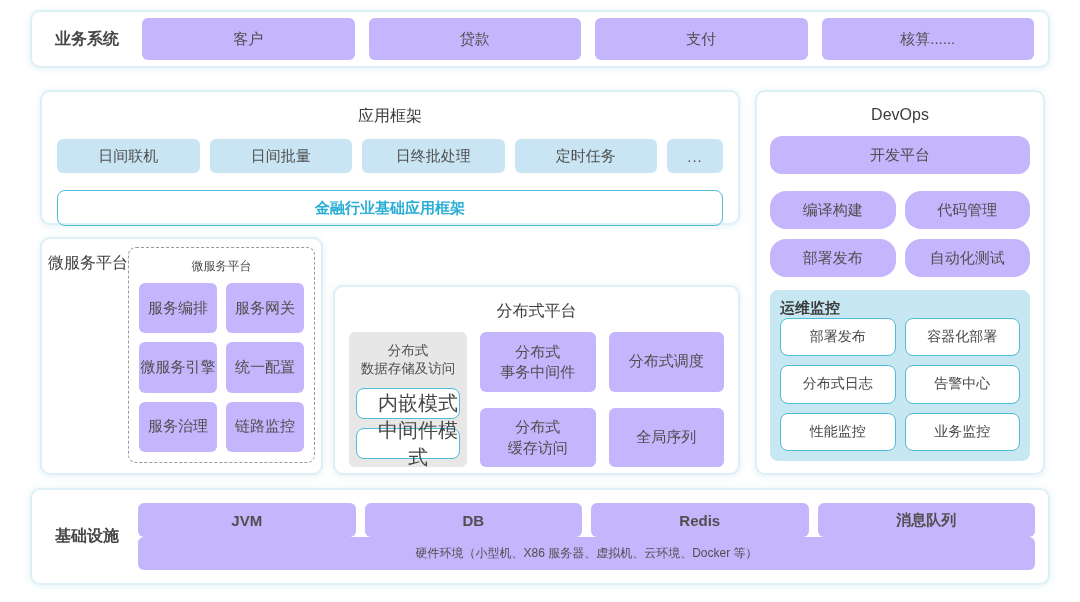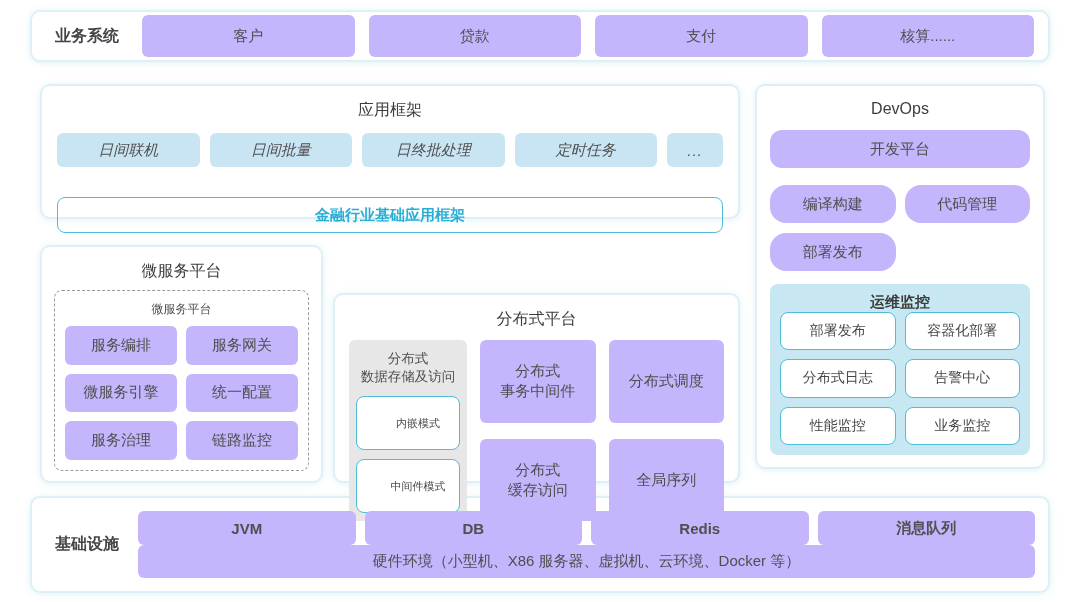--- a/index.html
+++ b/index.html
@@ -21,83 +21,83 @@
   .chip.blue { background: #c9e5f4; }
   .chip.white-cyan {
     background: #fff; border: 1.5px solid #4fbcd9; border-radius: 8px; color: #474747;
   }
   .title { font-size: 16px; font-weight: 500; color: #3d3d3d; text-align: center; }
   .side-label { width: 82px; flex: none; text-align: center;
     font-size: 16px; font-weight: 600; color: #454545; }
   .pre { white-space: pre-line; line-height: 1.35; }
 
   
-  .top-panel { height: 52px; display: flex; align-items: center; gap: 14px;
+  .top-panel { height: 58px; display: flex; align-items: center; gap: 14px;
     padding: 0 14px; margin-bottom: 22px; }
   .top-panel .chip { flex: 1; height: 42px; }
 
   
   .middle { display: flex; gap: 15px; margin: 0 5px 0 10px; }
-  .mid-left { width: 700px; display: flex; flex-direction: column; gap: 26px; }
+  .mid-left { width: 700px; display: flex; flex-direction: column; gap: 12px; }
 
   .af-panel { height: 135px; padding: 10px 15px; }
   .af-panel .title { margin: 4px 0 12px; }
   .af-row { display: flex; gap: 10px; }
-  .af-row .chip { flex: 1; height: 34px; font-style: italic; }
+  .af-row .chip { flex: 1; height: 34px; }
   .af-row .chip.more { flex: 0 0 56px; letter-spacing: 1px; }
-  .base-box { margin-top: 30px; height: 36px;
+  .base-box { margin-top: 17px; height: 36px;
     border: 1.5px solid #4fbcd9; border-radius: 8px;
     display: flex; align-items: center; justify-content: center;
     color: #29aed6; font-size: 15px; font-weight: 600; }
 
   .row3 { display: flex; gap: 10px; height: 238px; }
 
   
-  .ms-panel { width: 283px; padding: 8px 12px 10px; display: flex; flex-direction: column; }
+  .ms-panel { width: 283px; padding: 8px 6px 10px; display: flex; }
   .ms-panel .title { margin: 6px 0 8px; }
   .ms-dashed { flex: 1; border: 1px dashed #9a9a9a; border-radius: 8px;
     padding: 6px 10px 10px; display: flex; flex-direction: column; }
   .ms-inner-title { font-size: 12px; color: #4c4c4c; text-align: center; margin: 4px 0 8px; }
   .ms-grid { flex: 1; display: grid; grid-template-columns: 1fr 1fr;
     grid-auto-rows: 1fr; gap: 9px; }
 
   
   .dist-panel { flex: 1; padding: 8px 14px 12px; display: flex; flex-direction: column; margin-top: 48px; }
   .dist-panel .title { margin: 6px 0 10px; }
   .dist-grid { flex: 1; display: grid; grid-template-columns: 118px 1fr 1fr;
     grid-template-rows: 1fr 1fr; gap: 16px 13px; }
   .dist-storage { grid-row: 1 / span 2; background: #e7e7e7; border-radius: 6px;
     padding: 10px 7px 8px; display: flex; flex-direction: column; }
   .dist-storage-label { font-size: 13.5px; text-align: center; color: #4f4f4f; margin-bottom: 10px; }
-  .mode-box { height: 54px; margin-top: auto; font-size: 11px; padding-left: 20px; }
+  .mode-box { height: 31px; margin-top: auto; font-size: 20px; padding-left: 20px; }
   .mode-box + .mode-box { margin-top: 9px; }
   .dist-grid .cell { font-size: 15px; }
 
   
   .devops-panel { flex: 1; height: 385px; padding: 8px 13px 12px;
     display: flex; flex-direction: column; }
   .devops-panel .title { margin: 6px 0 12px; }
   .dev-platform { height: 38px; margin-bottom: 17px; border-radius: 12px; }
   .devops-grid { display: grid; grid-template-columns: 1fr 1fr; gap: 10px 9px; margin-bottom: 13px; }
   .devops-grid .chip { height: 38px; border-radius: 16px; }
   .monitor { flex: 1; background: #c7e8f3; border-radius: 8px; padding: 9px 10px 10px;
     display: flex; flex-direction: column; }
   .monitor-title { font-size: 15px; font-weight: 600; color: #3d3d3d;
-    text-align: center; }
+    }
   .monitor-grid { flex: 1; display: grid; grid-template-columns: 1fr 1fr;
     grid-auto-rows: 1fr; gap: 9px 9px; }
   .monitor-grid .chip { font-size: 14px; }
 
   
   .bottom-panel { margin-top: 13px; height: 97px;
     display: flex; align-items: center; gap: 10px; padding: 0 13px 0 14px; }
   .bottom-right { flex: 1; }
   .infra-grid { display: grid; grid-template-columns: repeat(4, 1fr); gap: 9px; font-weight: bold; }
   .infra-grid .chip { height: 34px; }
-  .hardware-bar { margin-top: 0; height: 33px; font-size: 15px; }
+  .hardware-bar { margin-top: 0; height: 33px; font-size: 12px; }
 </style>
 </head>
 <body>
 
 <div class="page">
 
   <div class="panel top-panel">
     <div class="side-label">业务系统</div>
     <div class="chip">客户</div>
     <div class="chip">贷款</div>
@@ -157,20 +157,21 @@
       </div>
     </div>
 
     <div class="panel devops-panel">
       <div class="title">DevOps</div>
       <div class="chip dev-platform">开发平台</div>
       <div class="devops-grid">
         <div class="chip">编译构建</div>
         <div class="chip">代码管理</div>
         <div class="chip">部署发布</div>
+        <div class="chip">自动化测试</div>
       </div>
       <div class="monitor">
         <div class="monitor-title">运维监控</div>
         <div class="monitor-grid">
           <div class="chip white-cyan">部署发布</div>
           <div class="chip white-cyan">容器化部署</div>
           <div class="chip white-cyan">分布式日志</div>
           <div class="chip white-cyan">告警中心</div>
           <div class="chip white-cyan">性能监控</div>
           <div class="chip white-cyan">业务监控</div>

